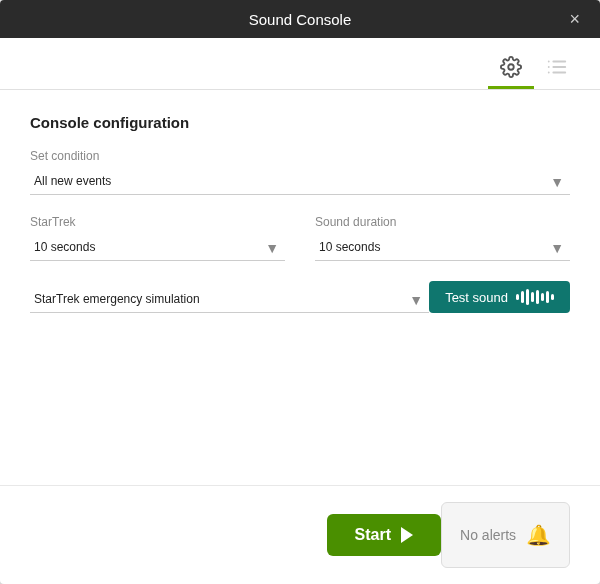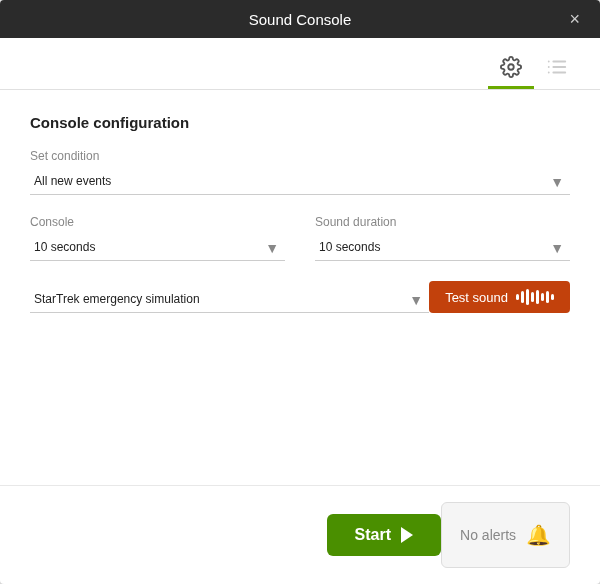--- a/index.html
+++ b/index.html
@@ -126,21 +126,21 @@
       flex: 1;
     }
     .melody-row {
       display: flex;
       align-items: flex-end;
     }
     .melody-row .select-wrapper {
       flex: 1;
     }
     .test-sound-btn {
-      background: #c2410c;
+      background: #0f766e;
       color: #fff;
       border: none;
       border-radius: 4px;
       padding: 8px 16px;
       font-size: 13px;
       cursor: pointer;
       display: flex;
       align-items: center;
       gap: 8px;
       white-space: nowrap;
@@ -242,21 +242,21 @@
           <option>Critical alerts</option>
           <option>Warning alerts</option>
           <option>Custom</option>
         </select>
         <span class="select-arrow">▼</span>
       </div>
     </div>
 
     <div class="row-two-col">
       <div class="field-group">
-        <label class="field-label">Console</label>
+        <label class="field-label">StarTrek</label>
         <div class="select-wrapper">
           <select>
             <option>5 seconds</option>
             <option selected="">10 seconds</option>
             <option>30 seconds</option>
             <option>1 minute</option>
           </select>
           <span class="select-arrow">▼</span>
         </div>
       </div>

